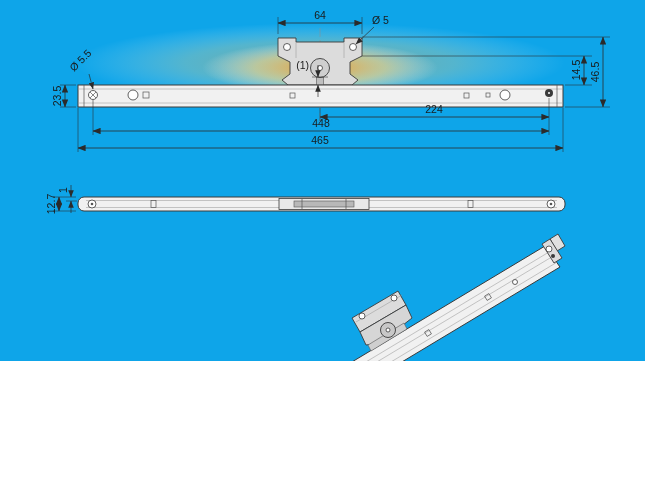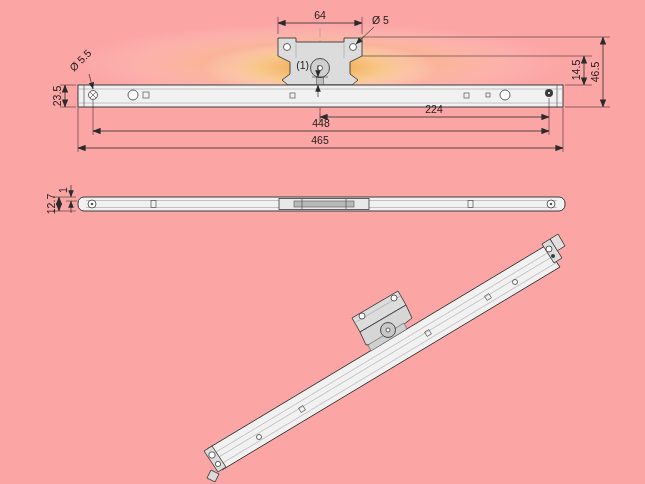--- a/index.html
+++ b/index.html
@@ -1,16 +1,16 @@
 <!DOCTYPE html>
 <html><head>
 <meta charset="utf-8">
 <style>
   html,body{margin:0;padding:0;background:#ffffff;}
-  #canvas{position:relative;width:645px;height:484px;background:#fca5a5;overflow:hidden;}
+  #canvas{position:relative;width:645px;height:361px;background:#0ea5e9;overflow:hidden;}
   svg{display:block;}
   text{font-family:"Liberation Sans","DejaVu Sans",sans-serif;font-size:10.5px;fill:#1a1a1a;}
   .dim{stroke:#2b2b2b;stroke-width:0.8;fill:none;}
   .ext{stroke:#2b2b2b;stroke-width:0.55;fill:none;}
   .lead{stroke:#2b2b2b;stroke-width:0.7;fill:none;}
   .outline{stroke:#3a3a3a;stroke-width:1;fill:#f1f1f1;}
   .part{stroke:#3a3a3a;stroke-width:0.9;fill:#dcdcdc;}
   .hole{stroke:#3a3a3a;stroke-width:0.8;fill:#ffffff;}
   .dark{fill:#3a3a3a;stroke:none;}
   .thin{stroke:#9a9a9a;stroke-width:0.55;fill:none;}

